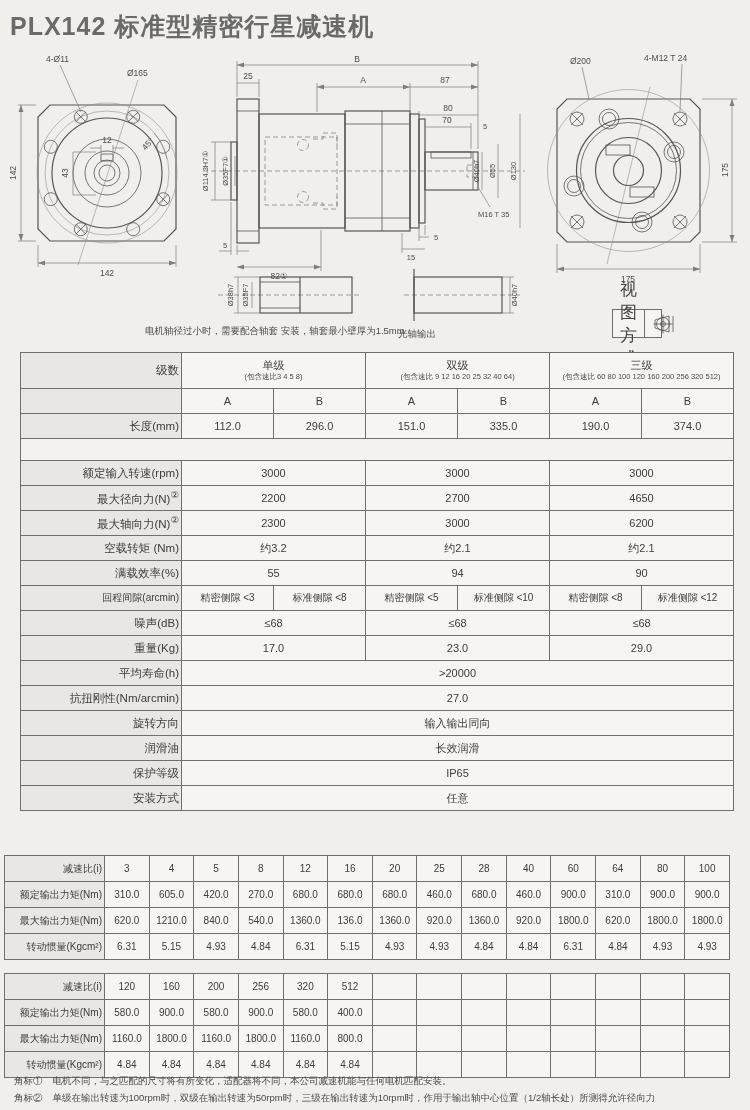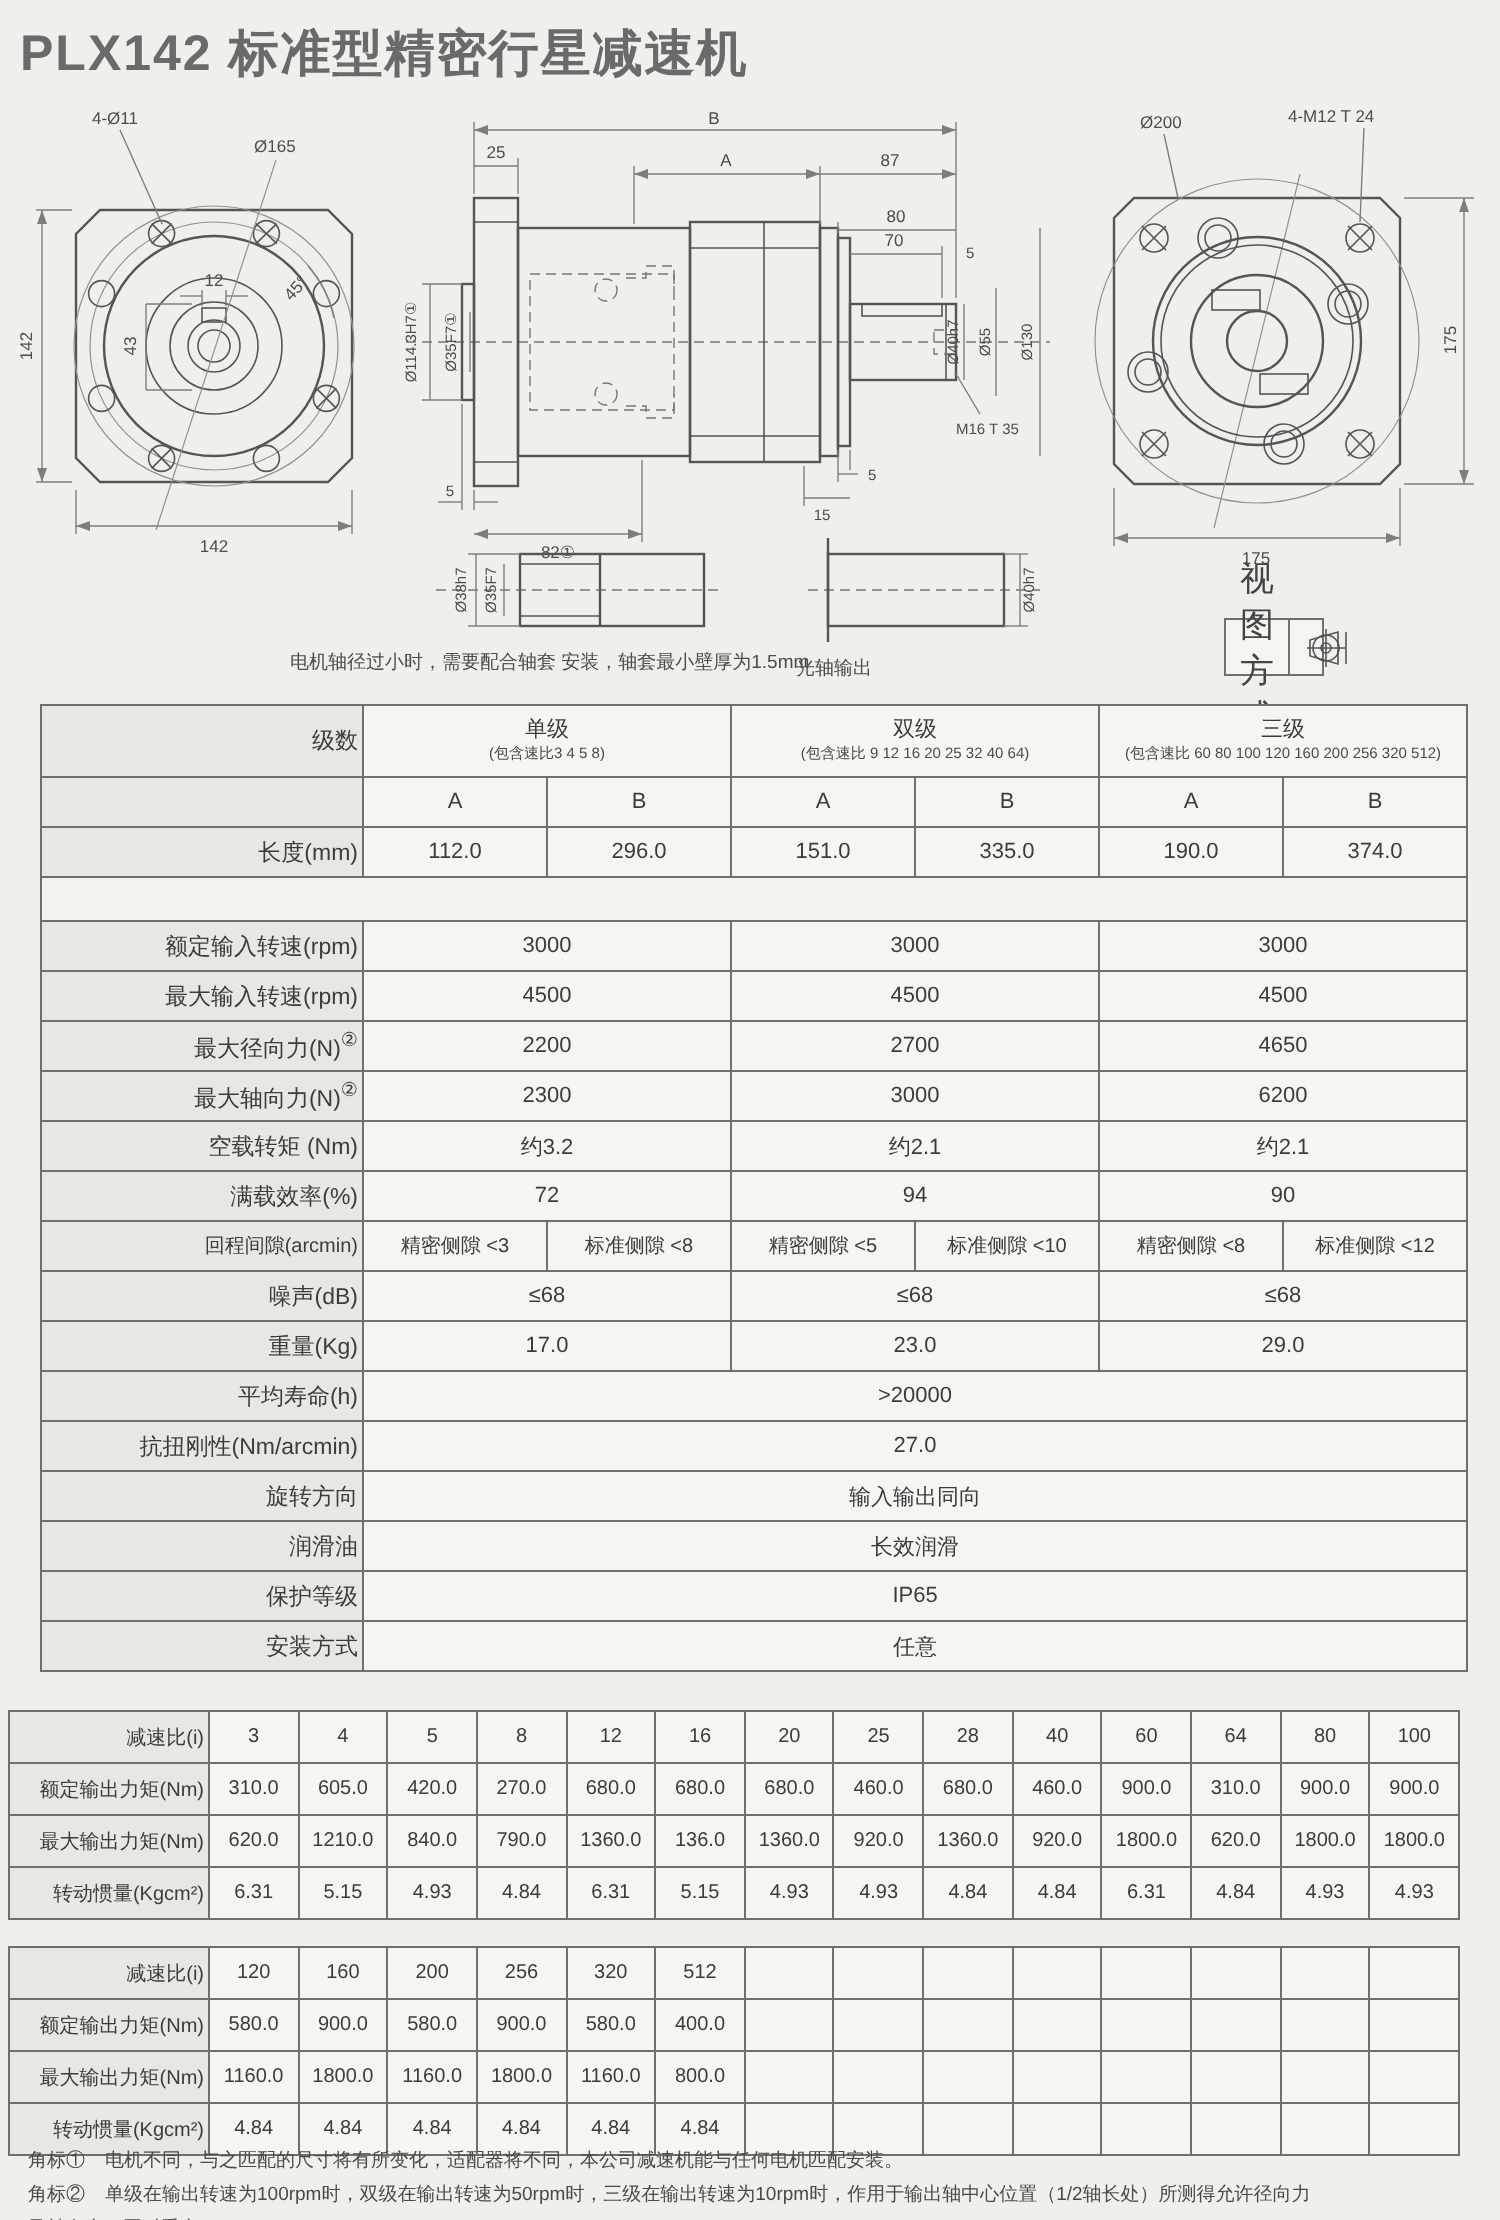--- a/index.html
+++ b/index.html
@@ -319,46 +319,40 @@
     <tr class="spacer-row">
           <td colspan="7"></td>
         </tr>
     <tr>
       <td class="lbl">额定输入转速(rpm)</td>
     <td colspan="2">3000</td>
           <td colspan="2">3000</td>
           <td colspan="2">3000</td>
         </tr>
     <tr>
-      <td class="lbl">最大输入转速(rpm)</td>
-    <td colspan="2">4500</td>
-          <td colspan="2">4500</td>
-          <td colspan="2">4500</td>
-        </tr>
-    <tr>
       <td class="lbl"><span>最大径向力(N)</span><sup>②</sup></td>
     <td colspan="2">2200</td>
           <td colspan="2">2700</td>
           <td colspan="2">4650</td>
         </tr>
     <tr>
       <td class="lbl"><span>最大轴向力(N)</span><sup>②</sup></td>
     <td colspan="2">2300</td>
           <td colspan="2">3000</td>
           <td colspan="2">6200</td>
         </tr>
     <tr>
       <td class="lbl">空载转矩 (Nm)</td>
     <td colspan="2">约3.2</td>
           <td colspan="2">约2.1</td>
           <td colspan="2">约2.1</td>
         </tr>
     <tr>
       <td class="lbl">满载效率(%)</td>
-    <td colspan="2">72</td>
+    <td colspan="2">55</td>
           <td colspan="2">94</td>
           <td colspan="2">90</td>
         </tr>
     <tr class="backlash">
       <td class="lbl">回程间隙(arcmin)</td>
     <td colspan="1">精密侧隙 &lt;3</td>
           <td colspan="1">标准侧隙 &lt;8</td>
           <td colspan="1">精密侧隙 &lt;5</td>
           <td colspan="1">标准侧隙 &lt;10</td>
           <td colspan="1">精密侧隙 &lt;8</td>
@@ -440,21 +434,21 @@
           <td colspan="1">900.0</td>
           <td colspan="1">310.0</td>
           <td colspan="1">900.0</td>
           <td colspan="1">900.0</td>
         </tr>
     <tr>
       <td class="lbl">最大输出力矩(Nm)</td>
     <td colspan="1">620.0</td>
           <td colspan="1">1210.0</td>
           <td colspan="1">840.0</td>
-          <td colspan="1">790.0</td>
+          <td colspan="1">540.0</td>
           <td colspan="1">1360.0</td>
           <td colspan="1">136.0</td>
           <td colspan="1">1360.0</td>
           <td colspan="1">920.0</td>
           <td colspan="1">1360.0</td>
           <td colspan="1">920.0</td>
           <td colspan="1">1800.0</td>
           <td colspan="1">620.0</td>
           <td colspan="1">1800.0</td>
           <td colspan="1">1800.0</td>

